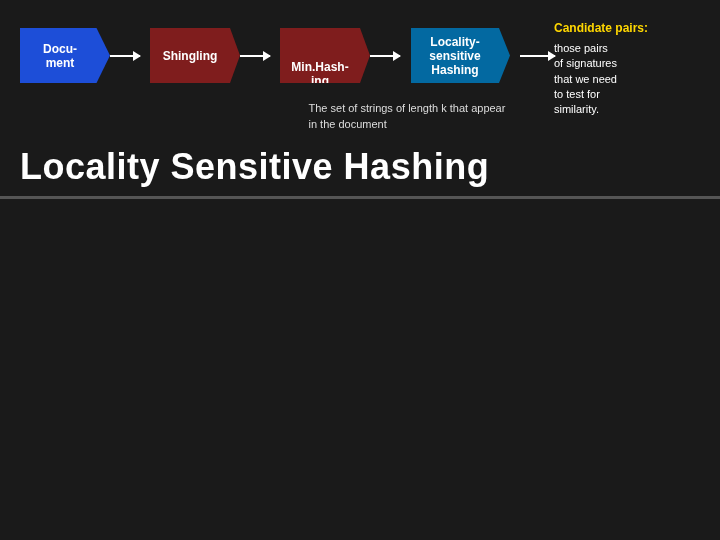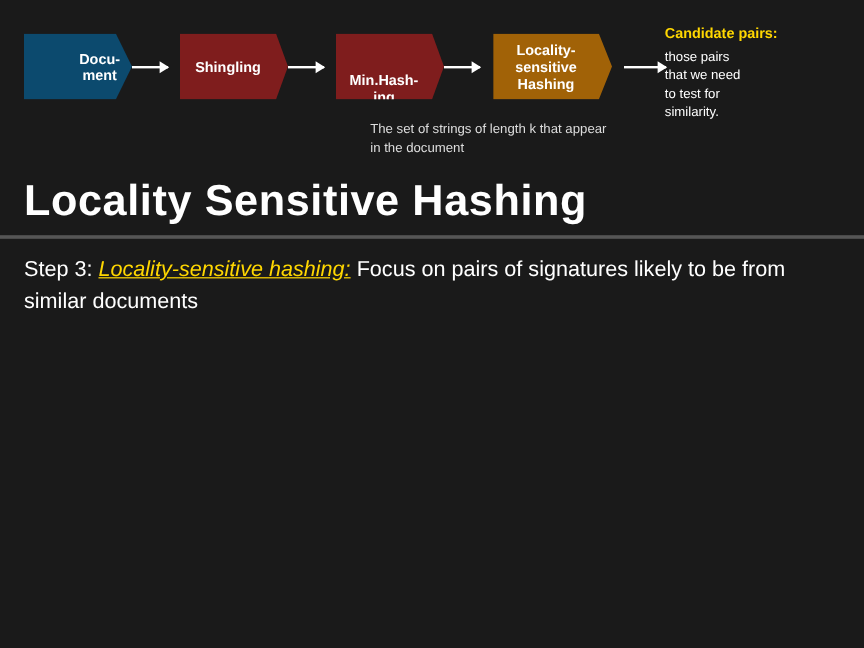--- a/index.html
+++ b/index.html
@@ -48,45 +48,45 @@
       align-items: center;
       justify-content: center;
       color: #fff;
       font-size: 13px;
       font-weight: bold;
       text-align: center;
       position: relative;
     }
 
     .pentagon-left {
-      background: #0c4a6e;
+      background: #1d4ed8;
       width: 90px;
       height: 55px;
       clip-path: polygon(0% 0%, 85% 0%, 100% 50%, 85% 100%, 0% 100%);
       display: flex;
       align-items: center;
-      justify-content: flex-end;
+      justify-content: center;
       padding-right: 10px;
       font-size: 12px;
     }
 
     .pentagon-mid {
       background: #7f1d1d;
       width: 100px;
       height: 55px;
       clip-path: polygon(10% 0%, 90% 0%, 100% 50%, 90% 100%, 10% 100%);
       display: flex;
       align-items: center;
       justify-content: center;
       font-size: 12px;
       text-align: center;
     }
 
     .pentagon-right {
-      background: #a16207;
+      background: #0369a1;
       width: 110px;
       height: 55px;
       clip-path: polygon(10% 0%, 90% 0%, 100% 50%, 90% 100%, 10% 100%);
       display: flex;
       align-items: center;
       justify-content: center;
       font-size: 12px;
       text-align: center;
     }
 
@@ -255,20 +255,21 @@
 
       <div class="final-arrow">
         <div class="final-arrow-line"></div>
       </div>
 
     </div>
 
     <div class="candidate-box">
       <div class="candidate-title">Candidate pairs:</div>
       <div>those pairs</div>
+      <div>of signatures</div>
       <div>that we need</div>
       <div>to test for</div>
       <div>similarity.</div>
     </div>
 
   </div>
 
   <div class="desc-row">
 
     <div style="width:115px;"></div>
@@ -276,19 +277,14 @@
       <span>The set of strings of length k that appear in the document</span>
     </div>
     <div style="width:18px;"></div>
 
   </div>
 
   <div class="big-title">Locality Sensitive Hashing</div>
 
   <div class="divider"></div>
 
-  <div class="bottom-text">
-    <strong>Step 3:</strong>
-    <em>Locality-sensitive hashing:</em>
-    <span> Focus on pairs of signatures likely to be from similar documents</span>
-  </div>
 
 </div>
 
 </body></html>

